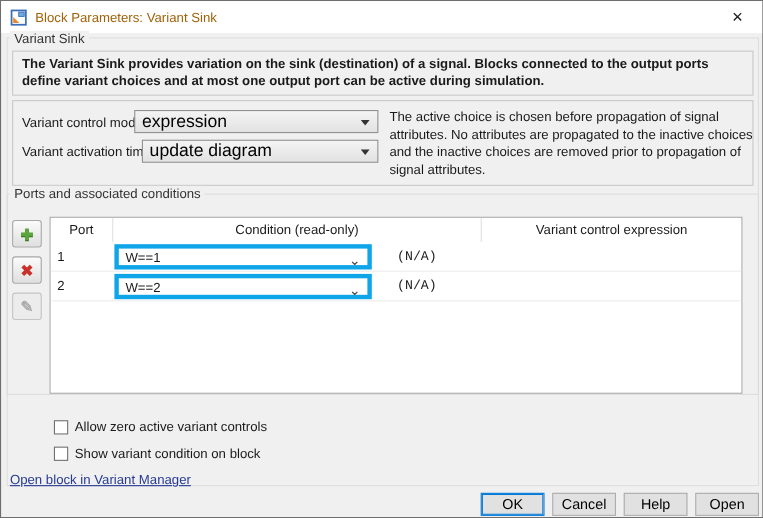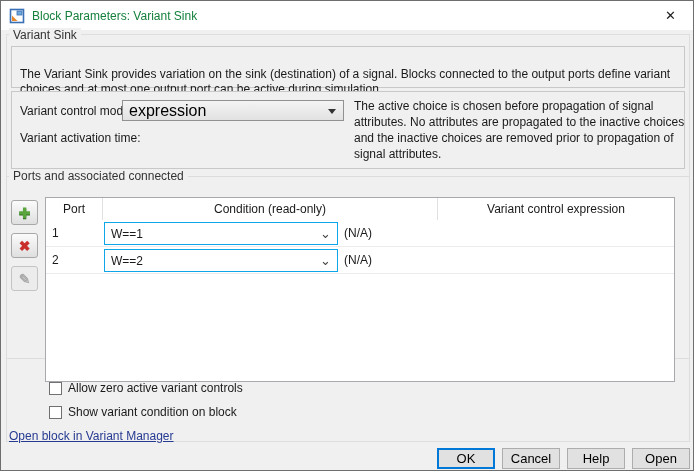--- a/index.html
+++ b/index.html
@@ -8,37 +8,37 @@
     position:relative; width:694px; height:471px;
     background:#f0f0f0; border:1px solid #6e6e6e; overflow:hidden;
     font-size:12px; color:#1a1a1a;
   }
   
   .titlebar {
     position:absolute; left:0; top:0; right:0; height:29px;
     background:#ffffff; display:flex; align-items:center;
   }
   .title-icon { width:16px; height:16px; margin-left:8px; flex:0 0 auto; }
-  .title-text { margin-left:7px; font-size:12px; color:#15803d; }
+  .title-text { margin-left:7px; font-size:12px; color:#a16207; }
   .close-btn {
     position:absolute; right:0; top:0; width:45px; height:28px;
     display:flex; align-items:center; justify-content:center;
     font-size:13px; color:#1a1a1a; cursor:default;
   }
   
   .groupbox { position:absolute; border:1px solid #dcdcdc; }
   .group-label {
     position:absolute; background:#f0f0f0; padding:0 4px;
     color:#333333; white-space:nowrap; z-index:3;
   }
   
   .desc-box {
     position:absolute; left:10px; top:45px; width:674px; height:41px;
     border:1px solid #c8c8c8; background:#f0f0f0;
-    padding:20px 8px; line-height:15px; color:#1a1a1a;
+    padding:4px 8px; line-height:15px; color:#1a1a1a;font-weight:bold;
   }
   
   .param-panel {
     position:absolute; left:10px; top:90px; width:674px; height:78px;
     border:1px solid #c8c8c8; background:#f0f0f0;
   }
   .param-label { position:absolute; left:8px; white-space:nowrap; }
   .combo {
     position:absolute; height:21px; background:linear-gradient(#f4f4f4,#e2e2e2);
     border:1px solid #919191; display:flex; align-items:center;
@@ -56,40 +56,40 @@
   
   .ports-toolbar-btn {
     position:absolute; left:10px; width:27px; height:25px;
     border:1px solid #a8a8a8; border-radius:3px;
     background:linear-gradient(#fbfbfb,#dfdfdf);
     display:flex; align-items:center; justify-content:center;
     font-size:14px; font-weight:bold;
   }
   .ports-toolbar-btn.disabled { background:#ececec; border-color:#c4c4c4; }
   .ports-table {
-    position:absolute; left:44px; top:196px; width:630px; height:185px;
+    position:absolute; left:44px; top:196px; width:630px; height:161px;
     background:#ffffff; border:1px solid #a9a9ad;
   }
   .thead { position:absolute; left:0; top:0; right:0; height:22px; display:flex; }
   .th {
     display:flex; align-items:center; justify-content:center;
     font-size:12px; color:#1a1a1a; border-right:1px solid #e0e0e0;
   }
   .th:last-child { border-right:none; }
   .col-port { width:57px; }
   .col-expr { width:236px; }
   .col-cond { flex:1; }
   .trow { position:absolute; left:0; right:0; height:27px; display:flex; border-bottom:1px solid #ececec; }
   .td { display:flex; align-items:center; font-size:12px; }
   .td.port-cell { width:57px; padding-left:6px; }
   .td.expr-cell { width:236px; position:relative; }
-  .td.cond-cell { flex:1; padding-left:5px; }
+  .td.cond-cell { flex:1; padding-left:22px;font-family:Liberation Mono, monospace; }
   .cell-combo {
     position:absolute; left:1px; top:2px; width:234px; height:23px;
-    background:#ffffff; border:1px solid #0ea5e9;
+    background:#ffffff; border:4px solid #0ea5e9;
     display:flex; align-items:center; padding-left:6px;
   }
   .cell-combo .chev {
     position:absolute; right:6px; top:3px; color:#444; font-size:13px;
   }
   
   .check-row { position:absolute; left:8px; display:flex; align-items:center;padding-left:40px; }
   .checkbox {
     width:13px; height:13px; background:#ffffff; border:1px solid #707070;
     margin-right:6px; flex:0 0 auto;
@@ -129,25 +129,29 @@
 
   <div class="desc-box">The Variant Sink provides variation on the sink (destination) of a signal. Blocks connected to the output ports define variant choices and at most one output port can be active during simulation.</div>
 
   <div class="param-panel">
     <span class="param-label" style="top:12px;">Variant control mode:</span>
     <div class="combo" style="left:110px; top:8px; width:222px;">
       <span>expression</span>
       <span class="arrow"></span>
     </div>
     <span class="param-label" style="top:39px;">Variant activation time:</span>
+    <div class="combo" style="left:117px; top:35px; width:215px;">
+      <span>update diagram</span>
+      <span class="arrow"></span>
+    </div>
     <div class="side-note">The active choice is chosen before propagation of signal attributes. No attributes are propagated to the inactive choices and the inactive choices are removed prior to propagation of signal attributes.</div>
   </div>
 
   <div class="groupbox" style="left:5px; top:175px; width:684px; height:183px;"></div>
-  <span class="group-label" style="left:8px; top:168px;">Ports and associated connected</span>
+  <span class="group-label" style="left:8px; top:168px;">Ports and associated conditions</span>
 
   <div class="ports-toolbar-btn" style="top:199px;">
     <span style="color:#5aa53c; text-shadow:0 1px 0 #2f6d1e;">✚</span>
   </div>
   <div class="ports-toolbar-btn" style="top:232px;">
     <span style="color:#c9302c;">✖</span>
   </div>
   <div class="ports-toolbar-btn disabled" style="top:265px;">
     <span style="color:#ababab;">✎</span>
   </div>

